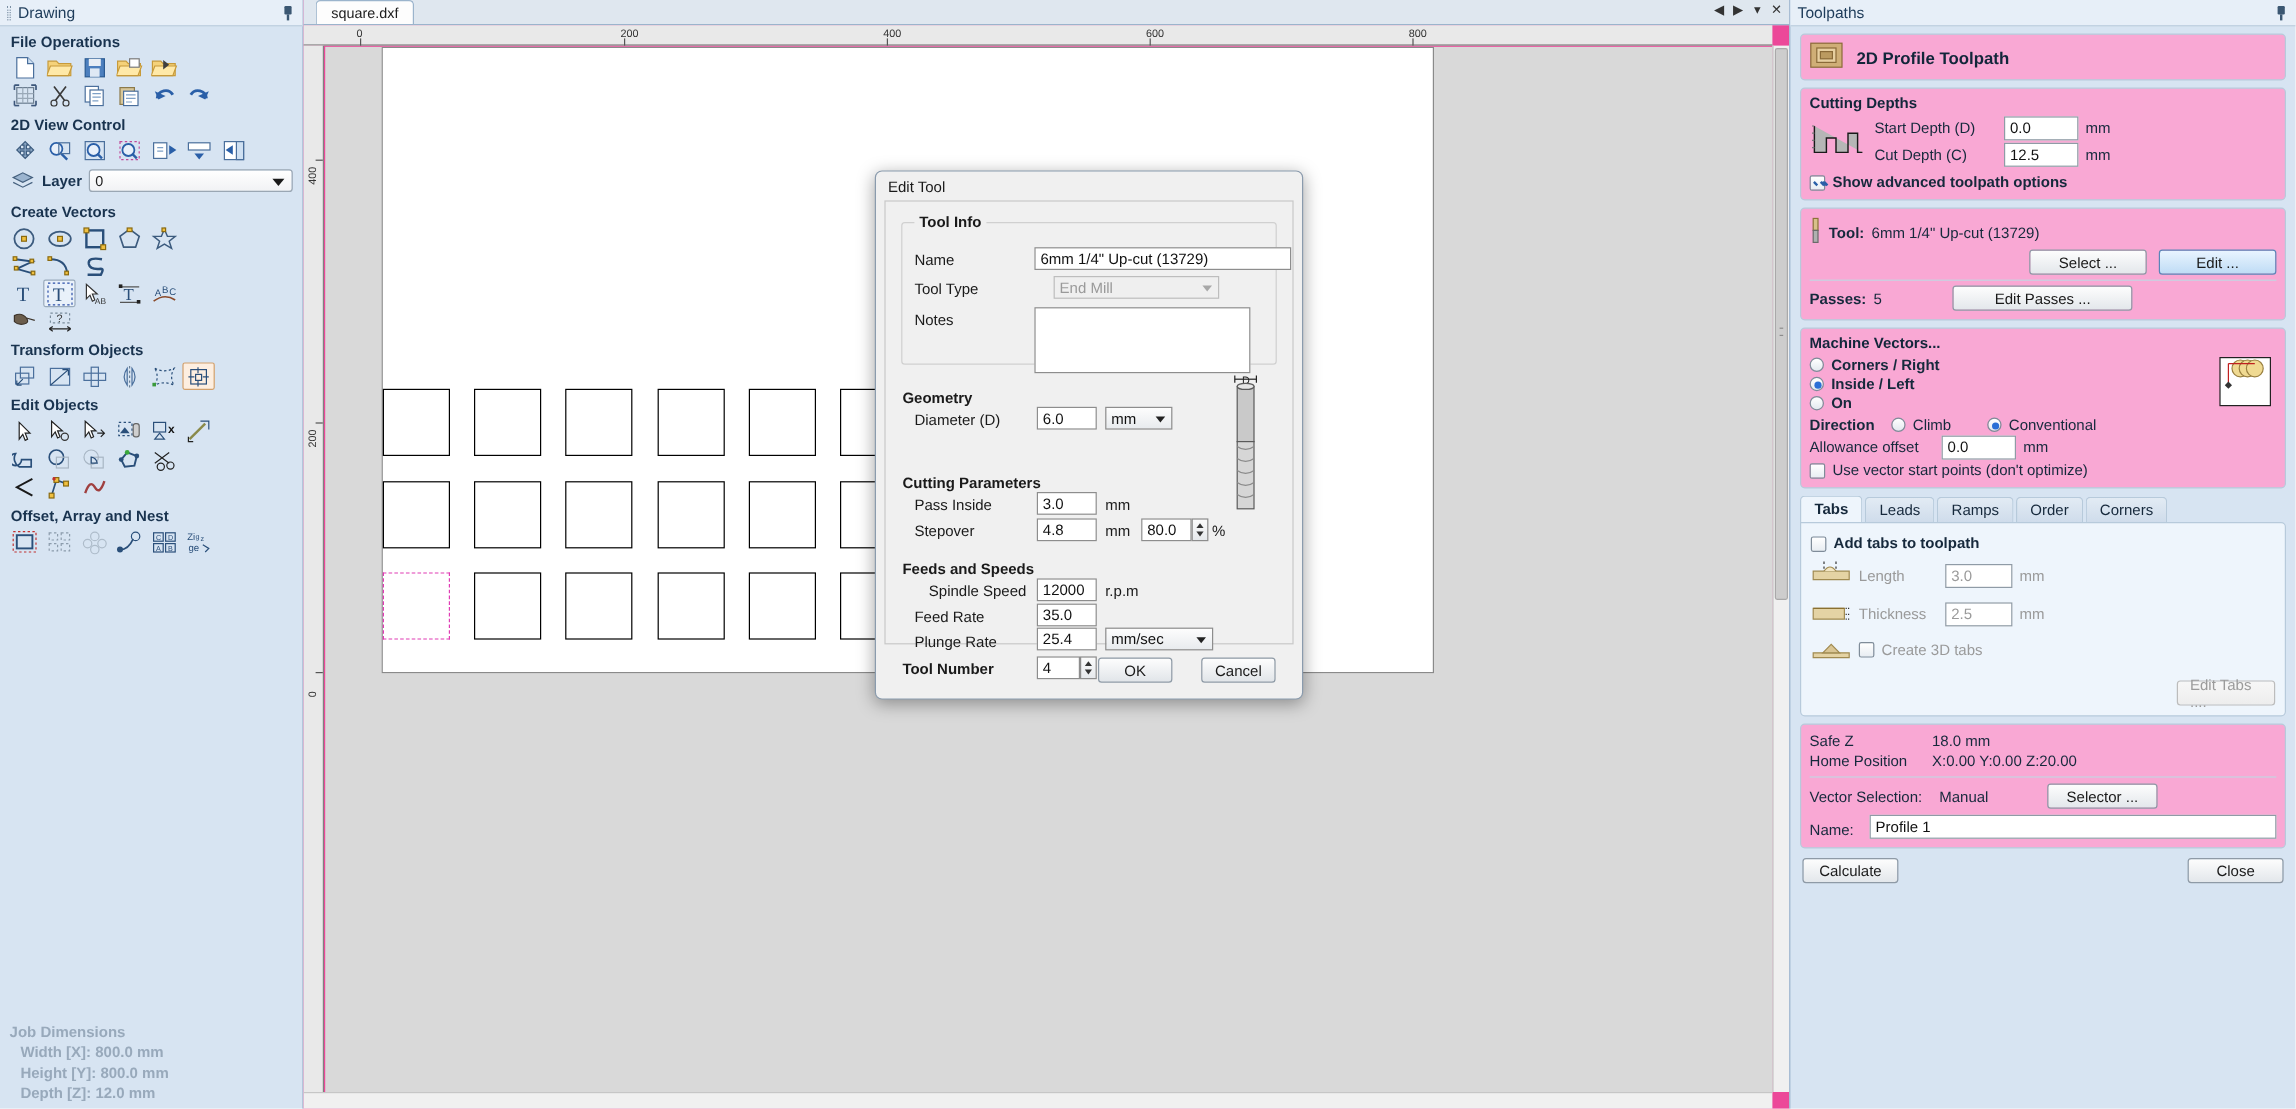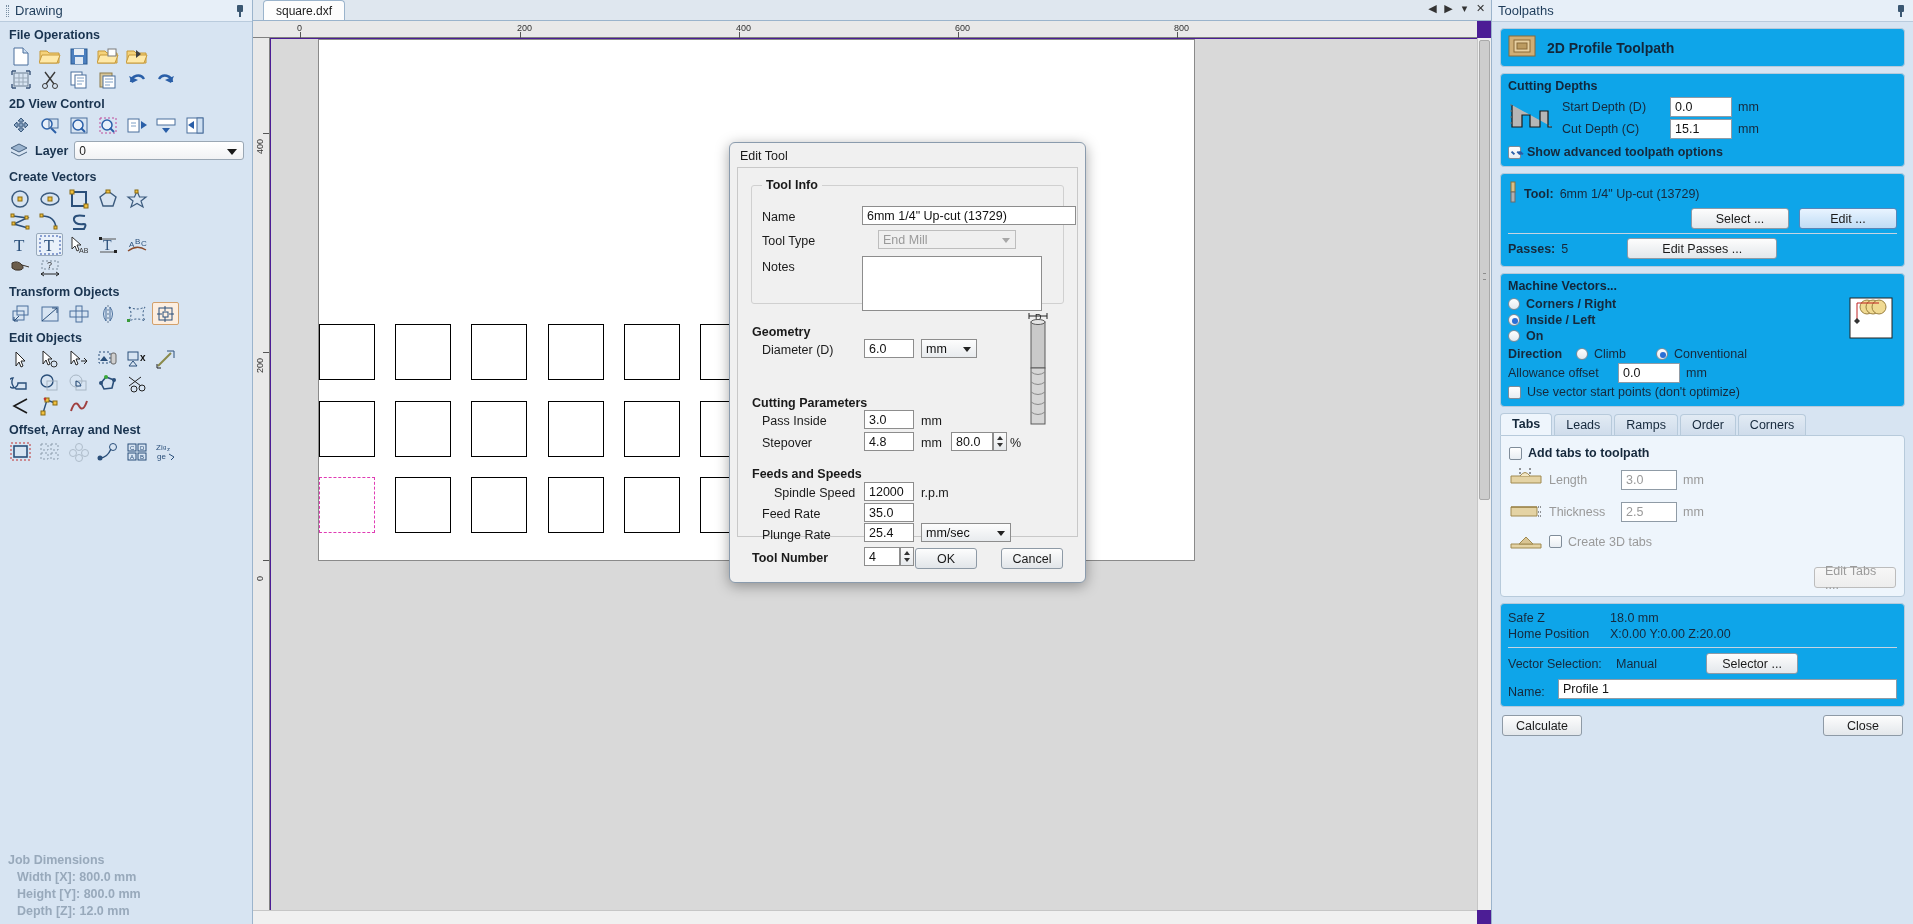--- a/index.html
+++ b/index.html
@@ -81,21 +81,21 @@
     position: absolute; left: 0; bottom: 0; width: 253px;
     padding: 4px 0 4px 8px;
     color: #98a9bb; font-weight: bold; font-size: 12.5px;
     line-height: 17px;
   }
   .jobdims .sub { padding-left: 9px; }
 
   
   .center {
     position: absolute; left: 253px; top: 0; right: 422px; bottom: 0;
-    background: #4c1d95;
+    background: #ec4899;
   }
   .tabstrip {
     height: 21px; background: #dfe7ef;
     border-bottom: 1px solid #9bb4cc;
     display: flex; align-items: flex-end; position: relative;
   }
   .doctab {
     margin-left: 10px; height: 20px;
     background: #fdfdfd;
     border: 1px solid #9bb4cc; border-bottom: none;
@@ -156,21 +156,21 @@
   }
 
   
   .right-panel {
     position: absolute; right: 0; top: 0; width: 422px; height: 924px;
     background: #d7e4f2;
     border-left: 1px solid #9bb4cc;
   }
   .rp-body { padding: 6px 8px 0 8px; }
   .group {
-    background: #0ea5e9; border: 1px solid #b7cadb; border-radius: 4px;
+    background: #f9a8d4; border: 1px solid #b7cadb; border-radius: 4px;
     margin-bottom: 6px; padding: 5px 7px;
   }
   .tp-header { display: flex; align-items: center; gap: 10px; padding: 4px 6px; }
   .tp-title { font-weight: bold; font-size: 14px; color: #12263a; }
 
   .grp-title { font-weight: bold; font-size: 12.5px; color: #12263a; margin-bottom: 2px; }
   .fld-row { display: flex; align-items: center; gap: 6px; margin: 2px 0; }
   .fld-label { font-size: 12.5px; color: #16293c; }
   .tbox {
     background: #fff; border: 1px solid #8f9ba6;
@@ -850,21 +850,21 @@
               </svg>
           </span>
           <div style="flex:1;">
             <div class="fld-row">
               <span class="fld-label" style="width:102px;">Start Depth (D)</span>
               <span class="tbox" style="width:62px;">0.0</span>
               <span class="unit">mm</span>
             </div>
             <div class="fld-row">
               <span class="fld-label" style="width:102px;">Cut Depth (C)</span>
-              <span class="tbox" style="width:62px;">15.1</span>
+              <span class="tbox" style="width:62px;">12.5</span>
               <span class="unit">mm</span>
             </div>
           </div>
         </div>
         <div class="fld-row" style="margin-top:4px;">
           <span class="cbx on"></span>
           <span class="fld-label bold">Show advanced toolpath options</span>
         </div>
       </div>
 

